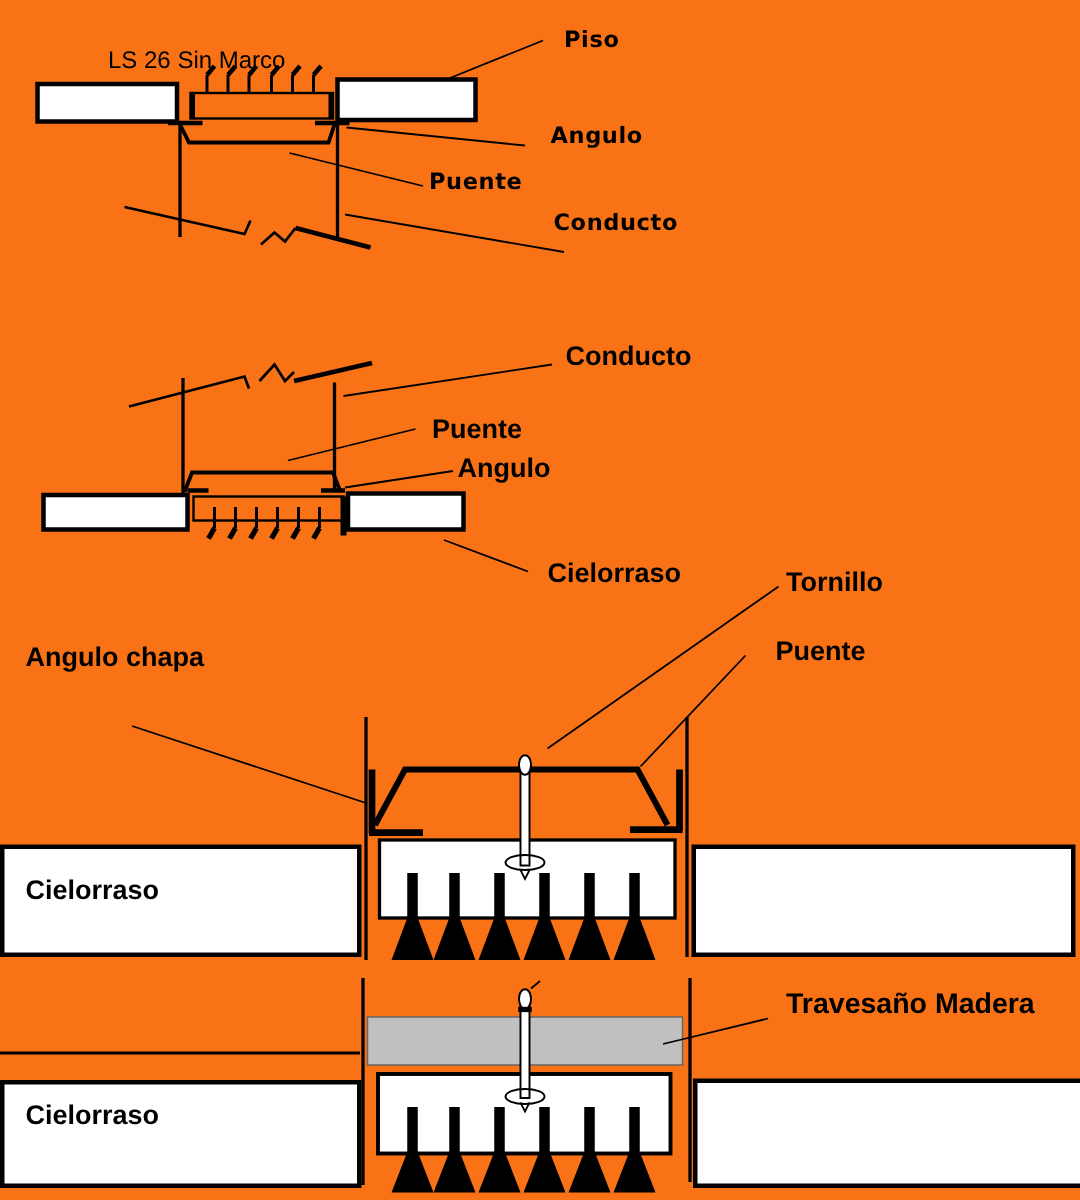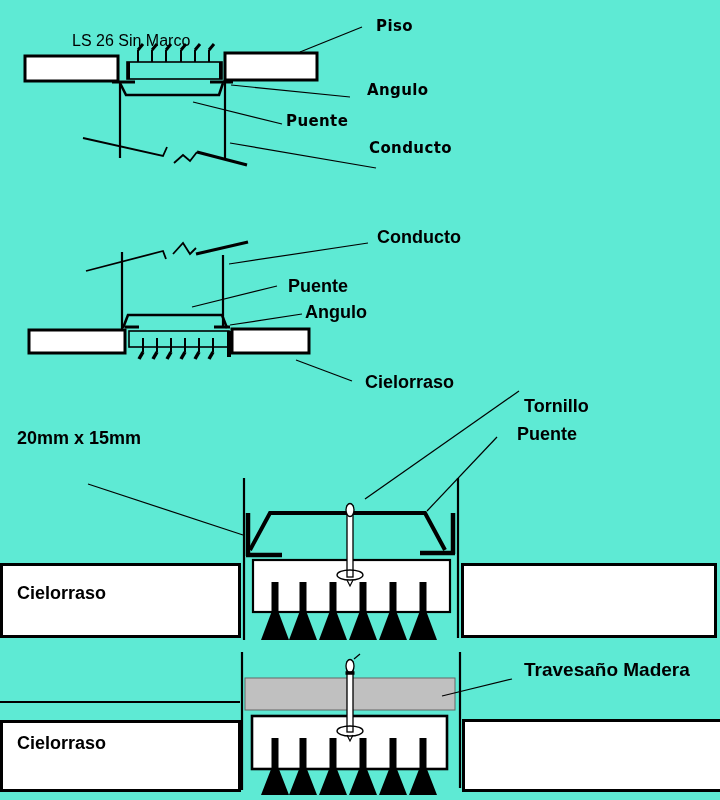--- a/index.html
+++ b/index.html
@@ -1,16 +1,16 @@
 <!DOCTYPE html>
 <html><head>
 <meta charset="utf-8">
 <style>
   html,body{margin:0;padding:0;background:#fff;}
-  #canvas{position:relative;width:720px;height:800px;background:#5eead4;overflow:hidden;
+  #canvas{position:relative;width:720px;height:800px;background:#f97316;overflow:hidden;
           font-family:"Liberation Sans",sans-serif;color:#000;}
   #lineart{position:absolute;left:0;top:0;}
   .lbl{position:absolute;font-weight:bold;font-size:18px;line-height:21px;white-space:nowrap;color:#000;}
   .lbl-d1{font-family:"DejaVu Sans",sans-serif;font-size:15px;line-height:18px;letter-spacing:0.4px;}
   .title{position:absolute;font-weight:normal;font-size:16px;line-height:18px;white-space:nowrap;}
   .lbl-big{font-size:19px;}
   .multiline div{line-height:23px;}
 </style>
 </head>
 <body>
@@ -159,23 +159,23 @@
   <div class="lbl lbl-d1" style="left:376px;top:17px;">Piso</div>
   <div class="lbl lbl-d1" style="left:367px;top:81px;">Angulo</div>
   <div class="lbl lbl-d1" style="left:286px;top:112px;">Puente</div>
   <div class="lbl lbl-d1" style="left:369px;top:139px;">Conducto</div>
 
   <div class="lbl" style="left:377px;top:227px;">Conducto</div>
   <div class="lbl" style="left:288px;top:276px;">Puente</div>
   <div class="lbl" style="left:305px;top:302px;">Angulo</div>
   <div class="lbl" style="left:365px;top:372px;">Cielorraso</div>
 
-  <div class="lbl" style="left:524px;top:396px;">Tornillo</div>
+  <div class="lbl" style="left:524px;top:378px;">Tornillo</div>
   <div class="lbl" style="left:517px;top:424px;">Puente</div>
   <div class="lbl multiline" style="left:17px;top:427px;">
-    <div>20mm x 15mm</div>
+    <div>Angulo chapa</div>
   </div>
   <div class="lbl" style="left:17px;top:583px;">Cielorraso</div>
 
   <div class="lbl lbl-big" style="left:524px;top:659px;text-align:right;">Travesaño Madera</div>
   <div class="lbl" style="left:17px;top:733px;">Cielorraso</div>
 
 </div>
 
 </body></html>

